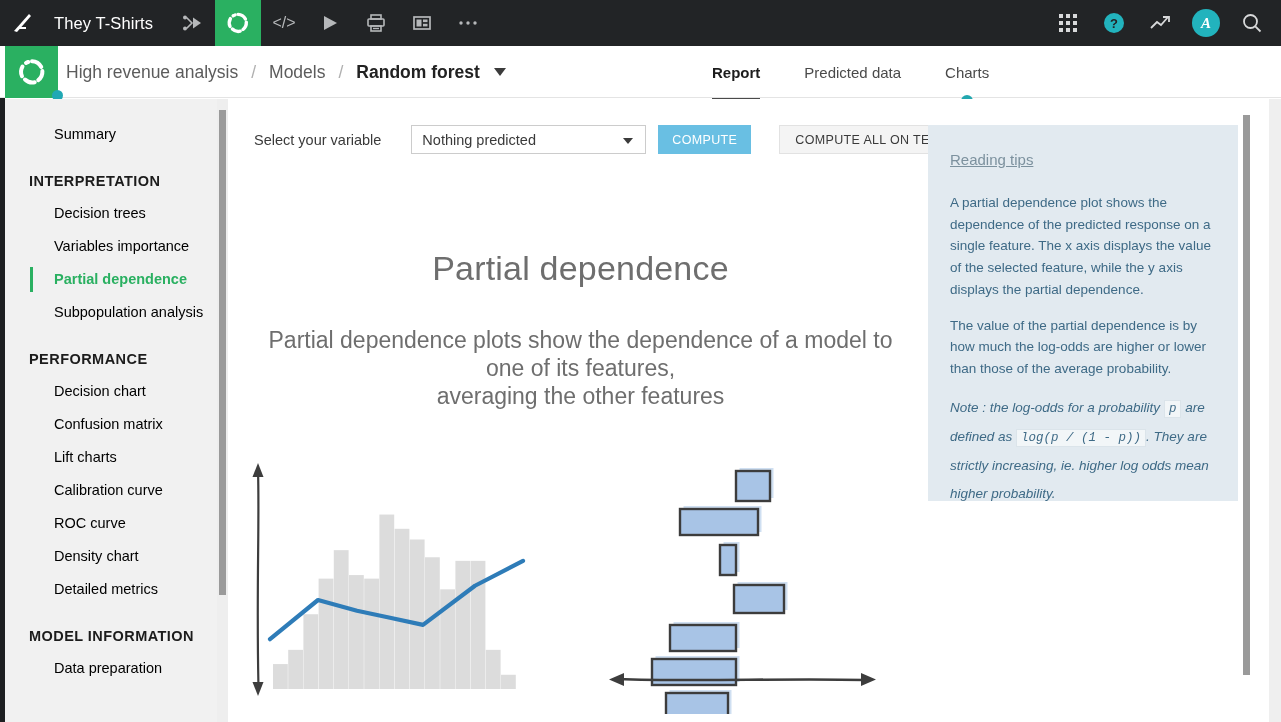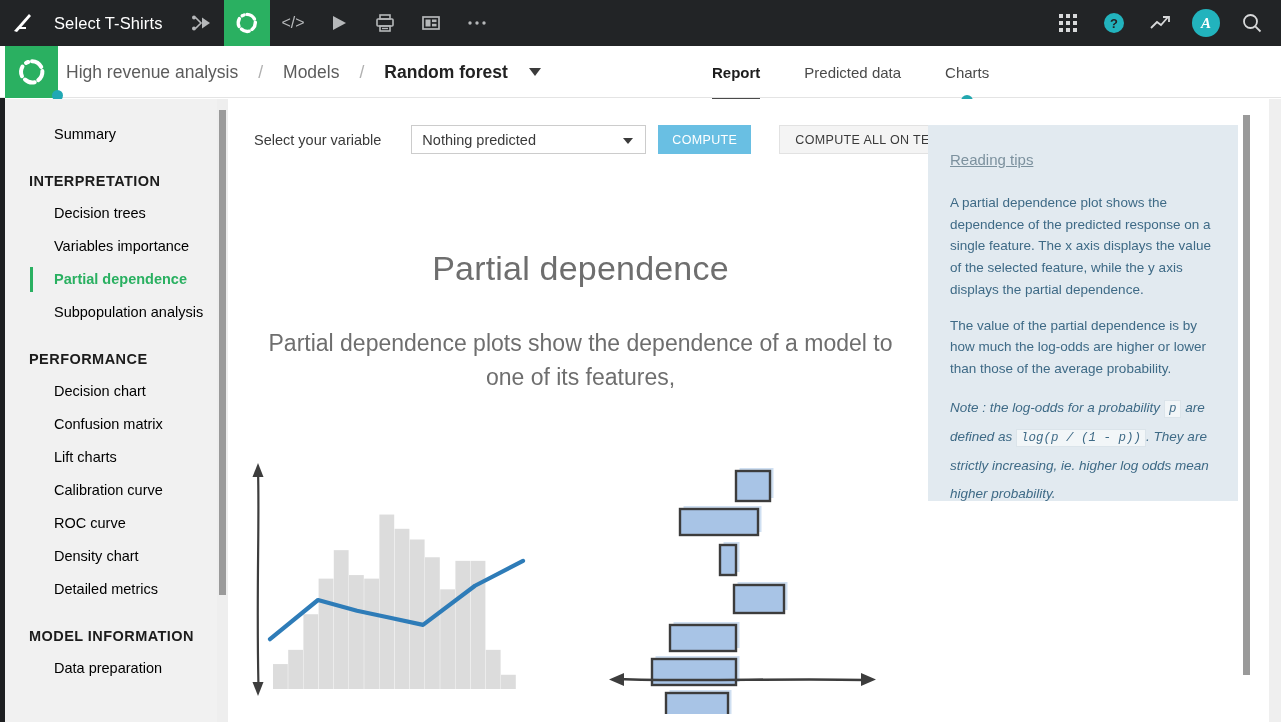--- a/index.html
+++ b/index.html
@@ -73,21 +73,21 @@
     display: flex; align-items: center; justify-content: center;
     cursor: pointer;
   }
   .header-logo-dot {
     position: absolute; right: -5px; bottom: -3px;
     width: 11px; height: 11px; border-radius: 50%;
     background: #21a8b4;
   }
   .breadcrumb {
     position: absolute; left: 66px; top: 0; height: 52px;
-    display: flex; align-items: center; gap: 7px;
+    display: flex; align-items: center; gap: 0;
     font-size: 17.5px; color: #5a5a5a;
   }
   .crumb { color: #5c5c5c; cursor: pointer; white-space: nowrap; }
   .crumb.strong { color: #222; font-weight: 700; }
   .crumb-sep { color: #b0b0b0; padding: 0 13px; }
   .crumb-caret {
     margin-left: 14px; width: 0; height: 0;
     border-left: 6.5px solid transparent; border-right: 6.5px solid transparent;
     border-top: 8px solid #3b3b3b; cursor: pointer;
   }
@@ -220,21 +220,21 @@
     font-family: "Liberation Sans", sans-serif;
   }
 
   .hero { position: absolute; left: 0; top: 150px; width: 695px; }
   .hero-title {
     text-align: center; font-size: 34px; color: #6e6e6e;
     font-weight: 300; letter-spacing: .2px;
   }
   .hero-sub {
     text-align: center; font-size: 23px; color: #6e6e6e;
-    font-weight: 300; line-height: 34px;
+    font-weight: 300; line-height: 28px;
     margin-top: 38px;
     padding: 0 24px;
   }
   .illustration {
     position: absolute; left: 10px; top: 350px;
     width: 685px; height: 265px;
   }
 
   
   .tips {
@@ -284,21 +284,21 @@
 
   <div class="navbar">
 
     <div class="nav-logo">
       <svg width="26" height="26" viewBox="0 0 26 26">
         <path d="M4 21 L19 4 L21 6 L7 22 Z" fill="#ffffff"></path>
         <path d="M10 17 L16 17 L16 19 L9 19 Z" fill="#ffffff"></path>
       </svg>
     </div>
 
-    <div class="nav-project-name">Select T-Shirts</div>
+    <div class="nav-project-name">They T-Shirts</div>
 
     <div class="nav-icon">
       <svg width="22" height="22" viewBox="0 0 22 22">
         <circle cx="4" cy="5.5" r="2" fill="#b6b8ba"></circle>
         <circle cx="4" cy="16.5" r="2" fill="#b6b8ba"></circle>
         <path d="M5.5 5.5 L11 11 L5.5 16.5" stroke="#b6b8ba" stroke-width="1.6" fill="none"></path>
         <path d="M12 5.5 L20 11 L12 16.5 Z" fill="#b6b8ba"></path>
       </svg>
     </div>
 
@@ -487,20 +487,21 @@
         <span class="select-caret"></span>
       </div>
       <button class="btn-compute">COMPUTE</button>
       <button class="btn-compute-all">COMPUTE ALL ON TEST SET</button>
     </div>
 
     <div class="hero">
       <div class="hero-title">Partial dependence</div>
       <div class="hero-sub">
         <span>Partial dependence plots show the dependence of a model to one of its features,</span><br>
+        <span>averaging the other features</span>
       </div>
     </div>
 
     <div class="illustration">
       <svg width="685" height="265" viewBox="0 0 685 265" id="illo-svg">
           <rect x="30" y="215.07999999999998" width="14.799999999999999" height="24.92" fill="#dcdcdc"></rect>
           <rect x="45.2" y="200.84" width="14.799999999999999" height="39.160000000000004" fill="#dcdcdc"></rect>
           <rect x="60.4" y="165.24" width="14.799999999999999" height="74.76" fill="#dcdcdc"></rect>
           <rect x="75.6" y="129.64" width="14.799999999999999" height="110.36" fill="#dcdcdc"></rect>
           <rect x="90.8" y="101.16" width="14.799999999999999" height="138.84" fill="#dcdcdc"></rect>

